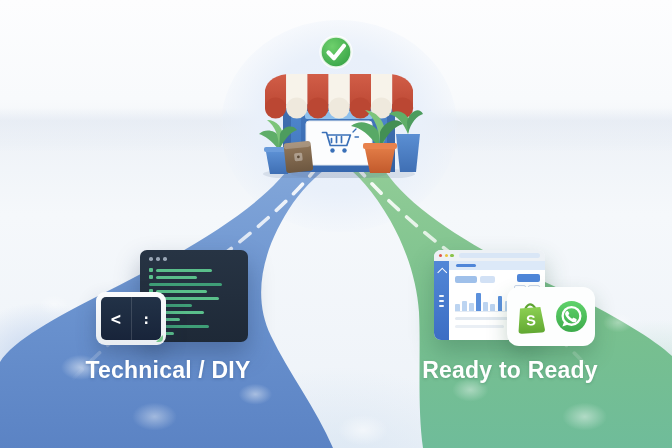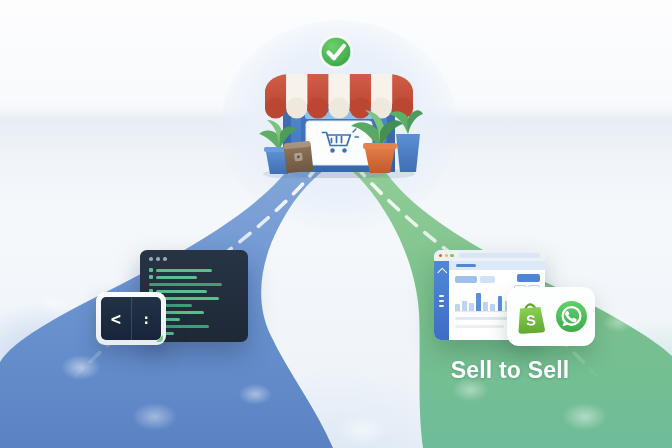--- a/index.html
+++ b/index.html
@@ -367,15 +367,16 @@
             <stop offset="1" stop-color="#3dab4b"></stop>
         </linearGradient>
       </defs>
       <circle cx="16" cy="16" r="15" fill="url(#wa)"></circle>
       <circle cx="16" cy="15.4" r="8.6" fill="none" stroke="#ffffff" stroke-width="2.2"></circle>
       <path d="M7.2 25.6 l1.6-4.6 3.4 3.1 z" fill="#ffffff"></path>
       <path d="M12.6 10.9 c-.8-.4-1.5-.2-1.9.4 l-.6 1 c-.4.7-.3 1.6.1 2.5 .7 1.5 1.9 3 3.4 4.3 1.4 1.2 3 2.1 4.5 2.5 .9.2 1.7 0 2.1-.6 l.6-1 c.4-.6.2-1.3-.5-1.7 l-1.7-.9 c-.5-.3-1.1-.2-1.4.2 l-.5.6 c-.8-.4-1.6-.9-2.3-1.6 -.7-.6-1.2-1.4-1.6-2.1 l.6-.5 c.4-.4.5-1 .3-1.5 z" fill="#ffffff"></path>
     </svg>
   </div>
 
-  <div class="path-label label-right">Sell to Sell</div>
+  <div class="path-label label-left">Technical / DIY</div>
+  <div class="path-label label-right">Ready to Ready</div>
 
 </div>
 
 </body></html>

